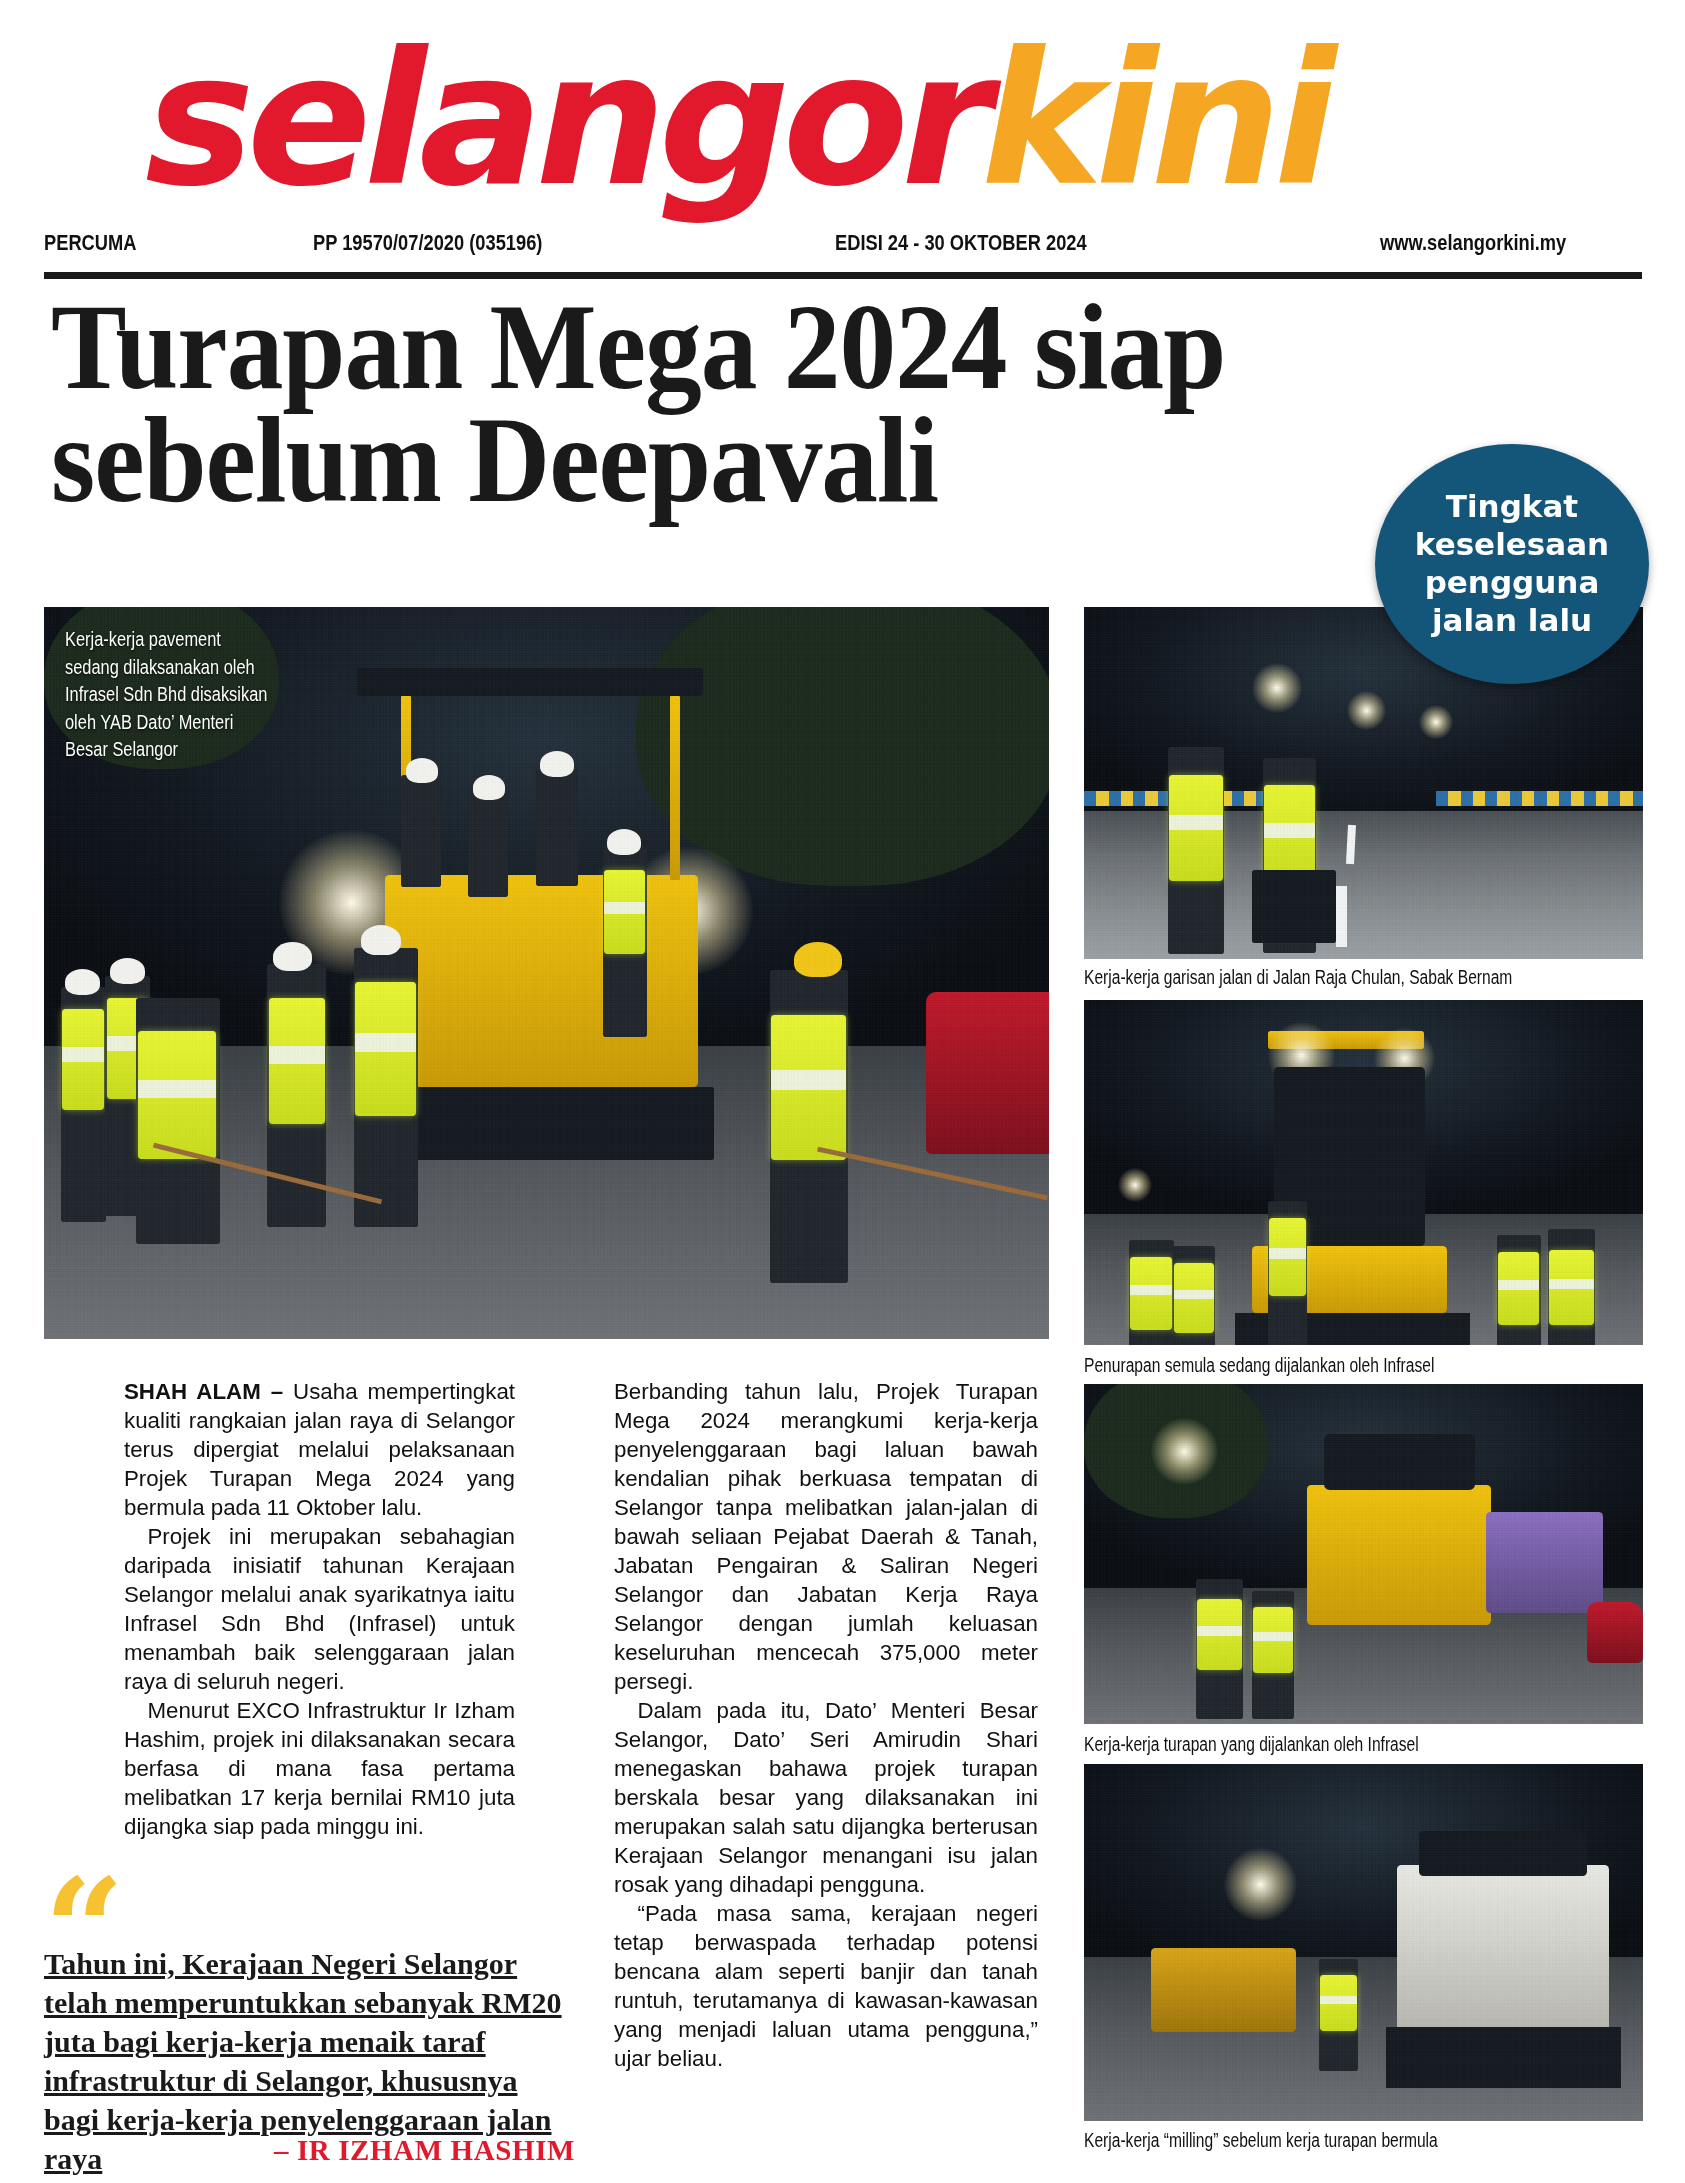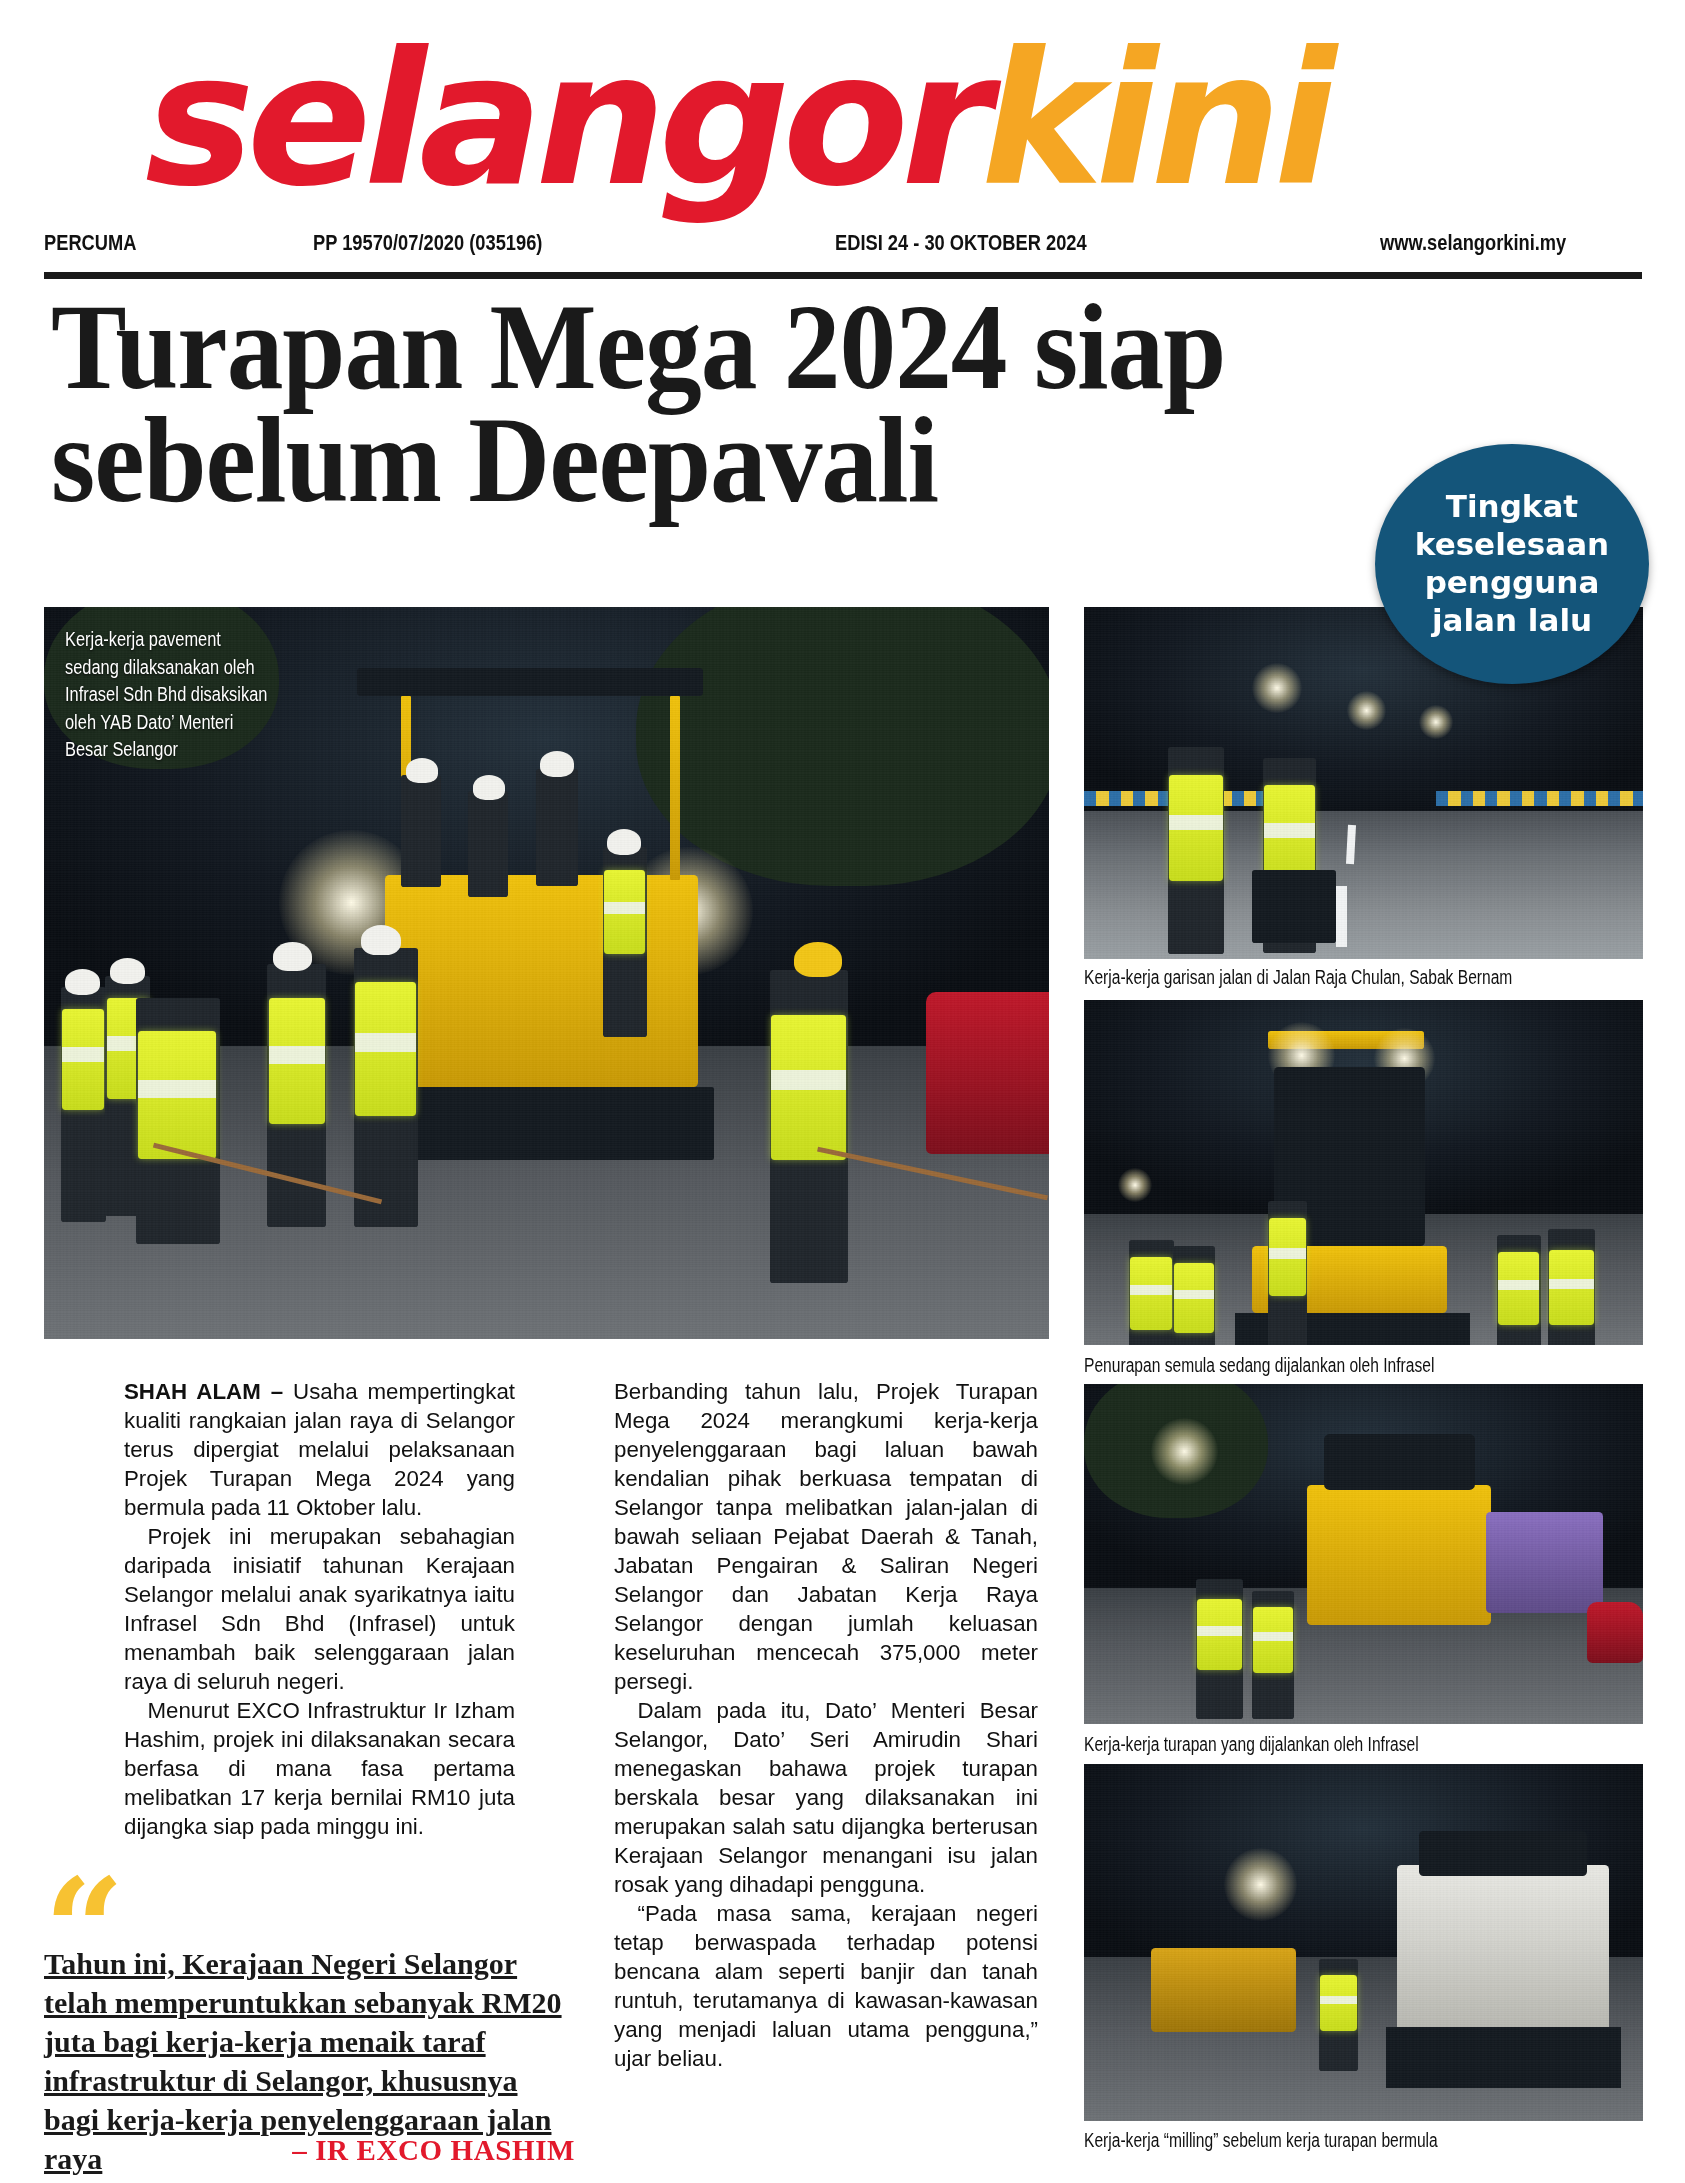--- a/index.html
+++ b/index.html
@@ -257,14 +257,14 @@
 
 <div class="col" id="col2">
   <p>Berbanding tahun lalu, Projek Turapan Mega 2024 merangkumi kerja-kerja penyelenggaraan bagi laluan bawah kendalian pihak berkuasa tempatan di Selangor tanpa melibatkan jalan-jalan di bawah seliaan Pejabat Daerah &amp; Tanah, Jabatan Pengairan &amp; Saliran Negeri Selangor dan Jabatan Kerja Raya Selangor dengan jumlah keluasan keseluruhan mencecah 375,000 meter persegi.</p>
   <p>Dalam pada itu, Dato’ Menteri Besar Selangor, Dato’ Seri Amirudin Shari menegaskan bahawa projek turapan berskala besar yang dilaksanakan ini merupakan salah satu dijangka berterusan Kerajaan Selangor menangani isu jalan rosak yang dihadapi pengguna.</p>
   <p>“Pada masa sama, kerajaan negeri tetap berwaspada terhadap potensi bencana alam seperti banjir dan tanah runtuh, terutamanya di kawasan-kawasan yang menjadi laluan utama pengguna,” ujar beliau.</p>
 
 </div>
 
 <div class="quote-mark">“</div>
 <div class="quote-body">Tahun ini, Kerajaan Negeri Selangor telah memperuntukkan sebanyak RM20 juta bagi kerja-kerja menaik taraf infrastruktur di Selangor, khususnya bagi kerja-kerja penyelenggaraan jalan raya</div>
-<div class="quote-attr">– IR EXCO HASHIM</div>
+<div class="quote-attr">– IR IZHAM HASHIM</div>
 
 
 </body></html>

